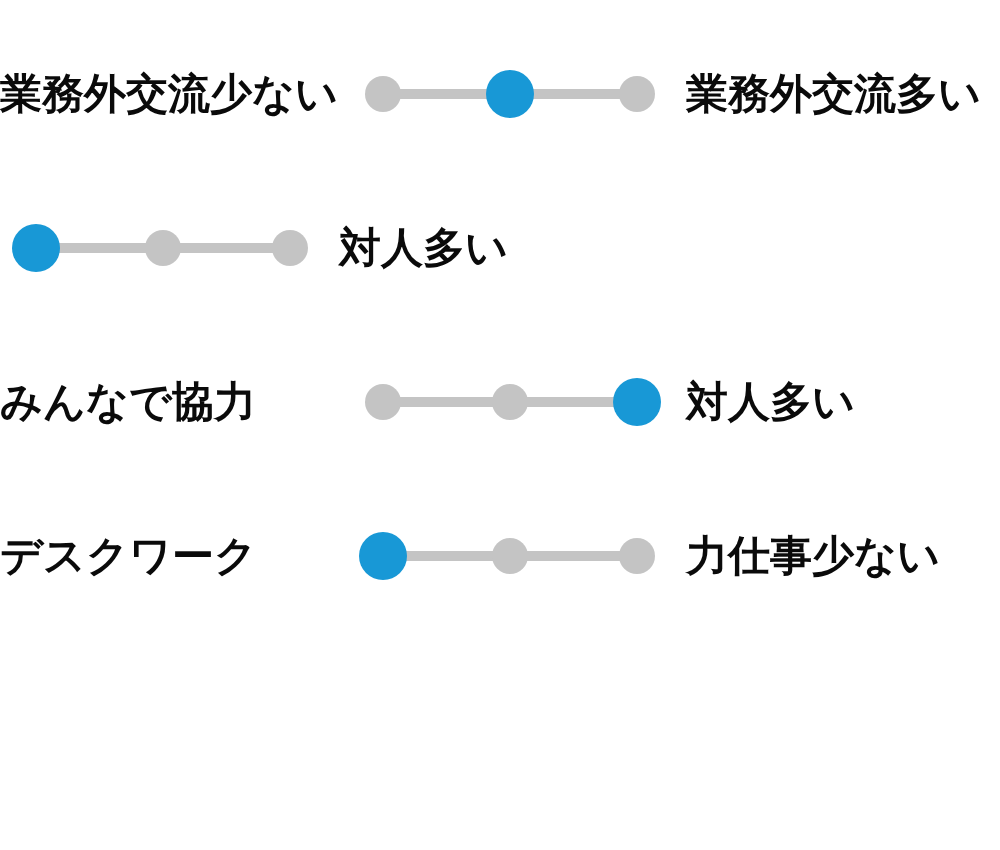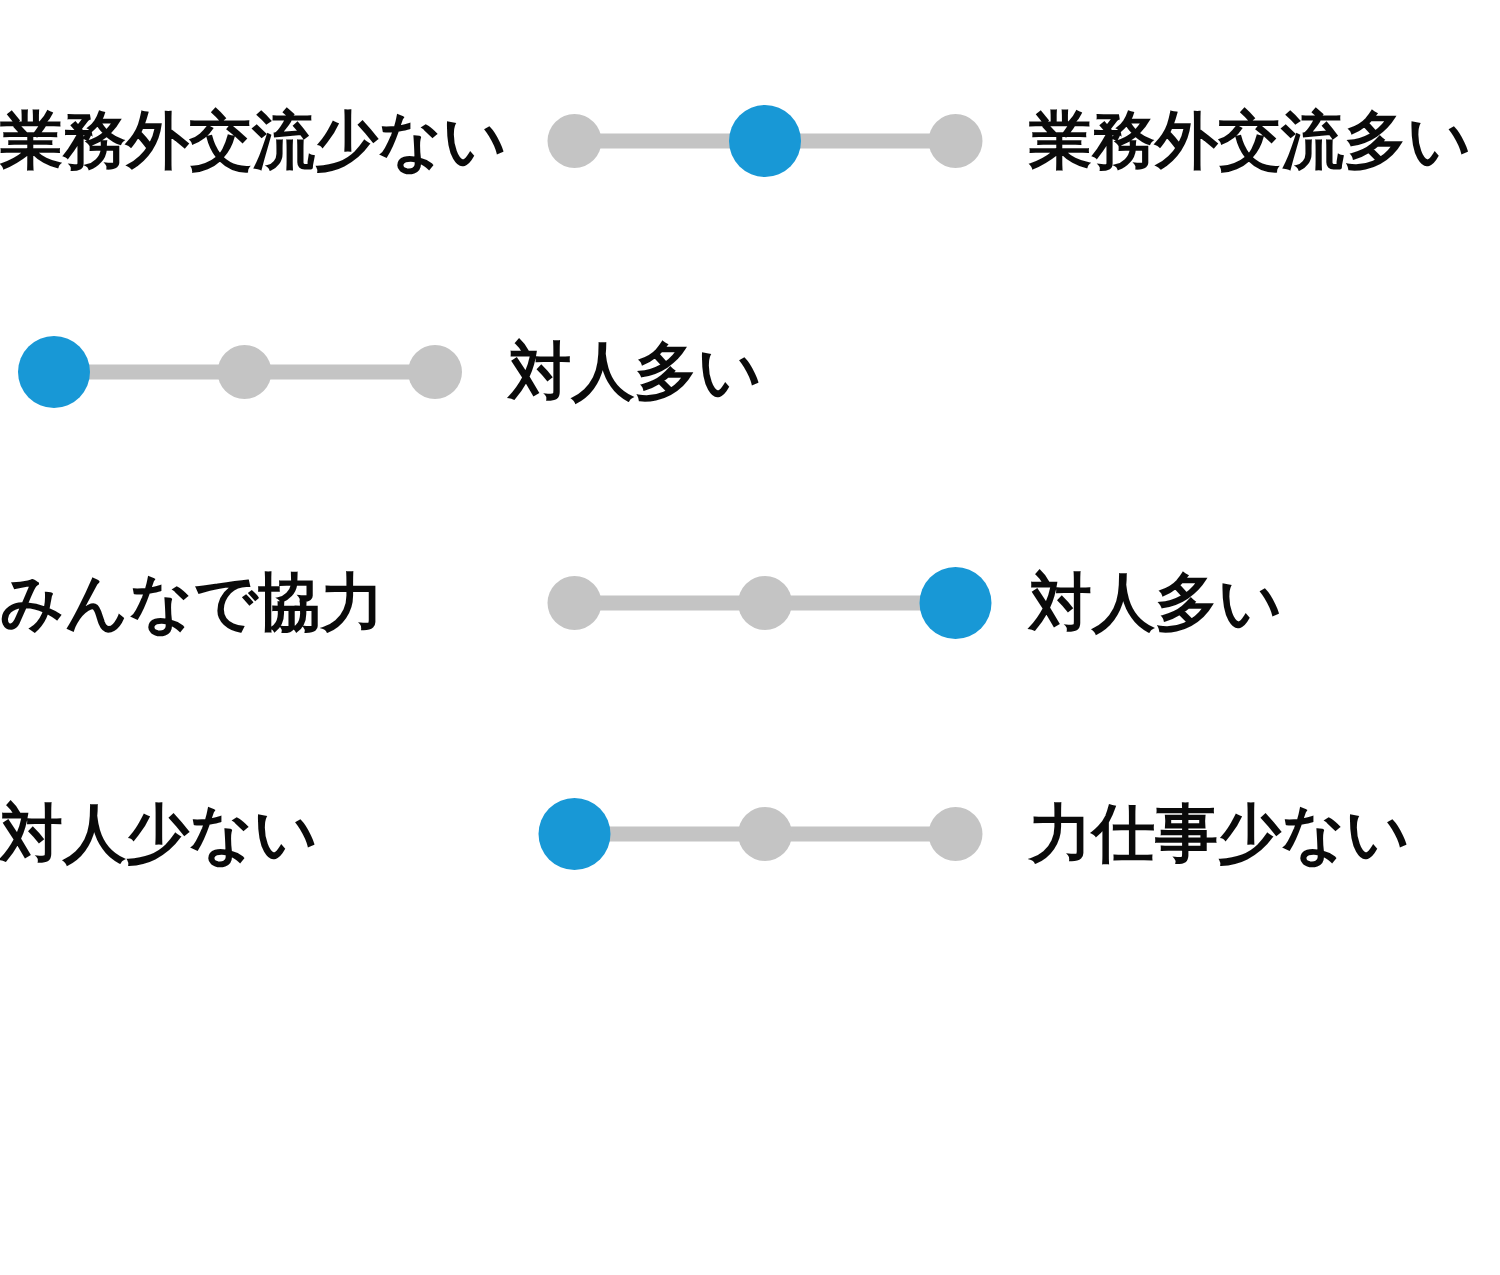--- a/index.html
+++ b/index.html
@@ -111,21 +111,21 @@
     <div class="track">
       <div class="track-line"></div>
       <div class="dot d0"></div>
       <div class="dot d1"></div>
       <div class="dot d2 selected"></div>
     </div>
     <div class="label right">対人多い</div>
   </div>
 
   <div class="slider-row">
-    <div class="label left">対人少ない</div>
+    <div class="label left">デスクワーク</div>
     <div class="track">
       <div class="track-line"></div>
       <div class="dot d0 selected"></div>
       <div class="dot d1"></div>
       <div class="dot d2"></div>
     </div>
     <div class="label right">力仕事少ない</div>
   </div>
 
 </div>

